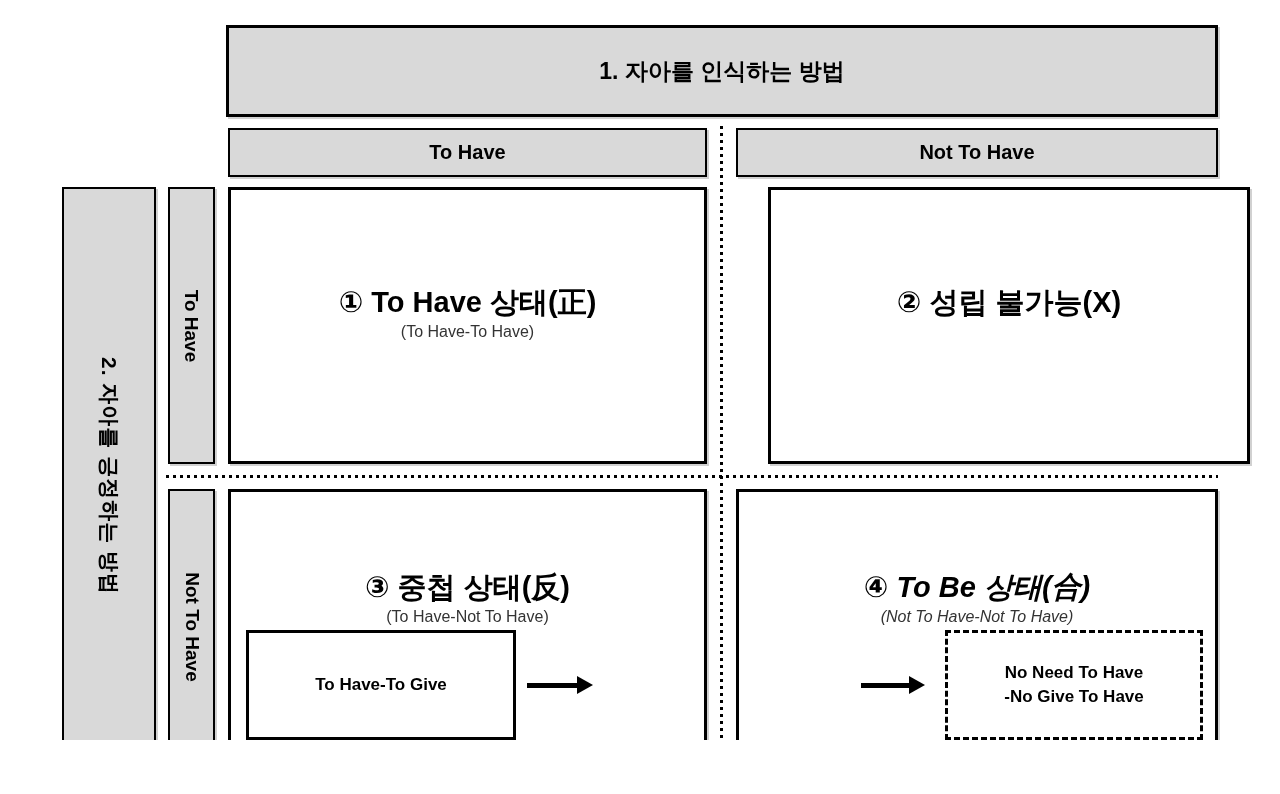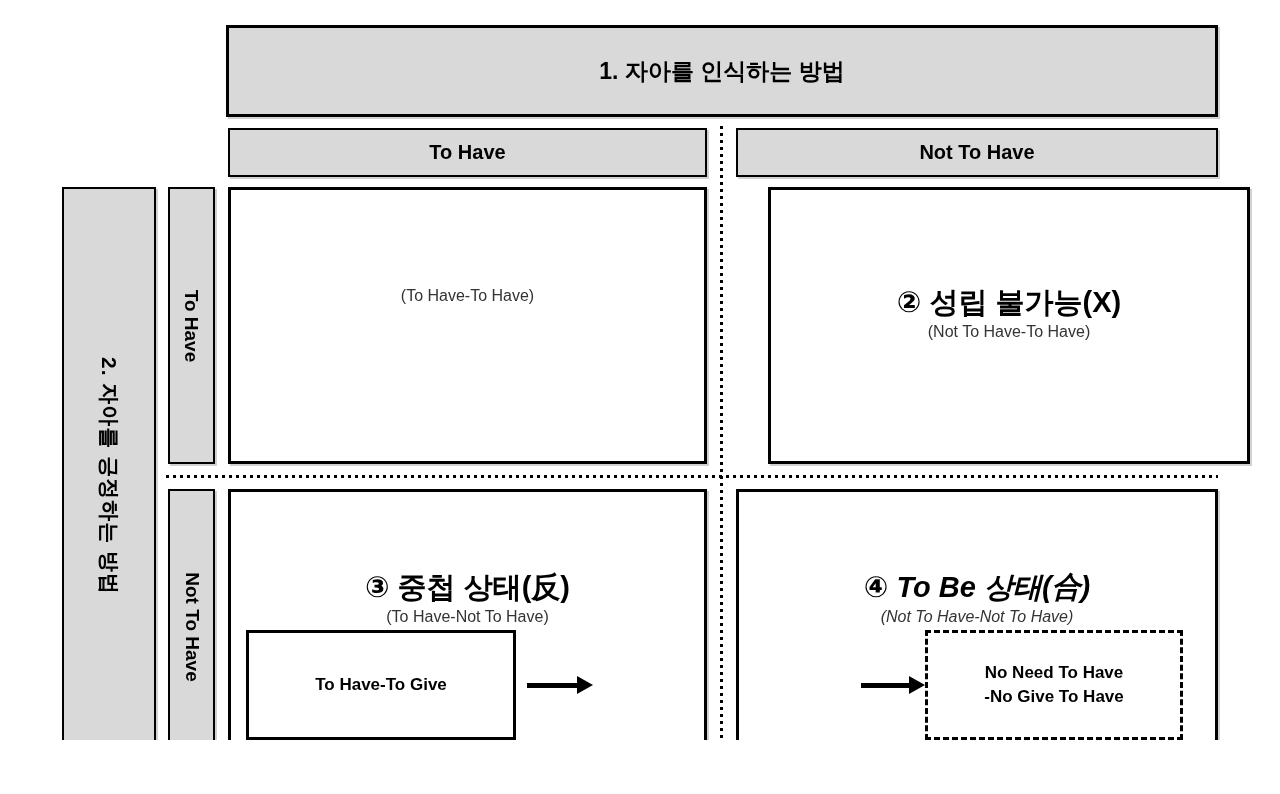--- a/index.html
+++ b/index.html
@@ -97,21 +97,21 @@
     align-items: center;
     justify-content: center;
     font-size: 17px;
     font-weight: bold;
     text-align: center;
     line-height: 1.4;
     z-index: 2;
   }
   .flow-box.solid-black { left: 246px; width: 270px; border: 3px solid var(--line); }
   .flow-box.dashed-red  { left: 591px; width: 270px; border: 3px dashed var(--accent-red); }
-  .flow-box.dashed-black{ left: 925px; width: 258px; border: 3px dashed var(--line); }
+  .flow-box.dashed-black{ left: 945px; width: 258px; border: 3px dashed var(--line); }
   .arrow {
     position: absolute;
     z-index: 2;
   }
   .arrow .shaft {
     position: absolute;
     top: 0; left: 0;
     height: 5px;
     background: var(--line);
   }
@@ -155,27 +155,27 @@
   </div>
   <div class="box row-hdr r1">
     <span class="vtext">Not To Have</span>
   </div>
 
   <div class="dotted-v"></div>
   <div class="dotted-h"></div>
 
   <div class="quad q1">
     <div class="quad-inner">
+      <div class="quad-title">① To Have 상태(正)</div>
       <div class="quad-subtitle">(To Have-To Have)</div>
     </div>
   </div>
   <div class="quad q2">
     <div class="quad-inner">
       <div class="quad-title">② 성립 불가능(X)</div>
-      <div class="quad-subtitle">(Not To Have-To Have)</div>
     </div>
   </div>
   <div class="quad q3">
     <div class="quad-inner">
       <div class="quad-title">③ 중첩 상태(反)</div>
       <div class="quad-subtitle">(To Have-Not To Have)</div>
     </div>
   </div>
   <div class="quad q4">
     <div class="quad-inner">

